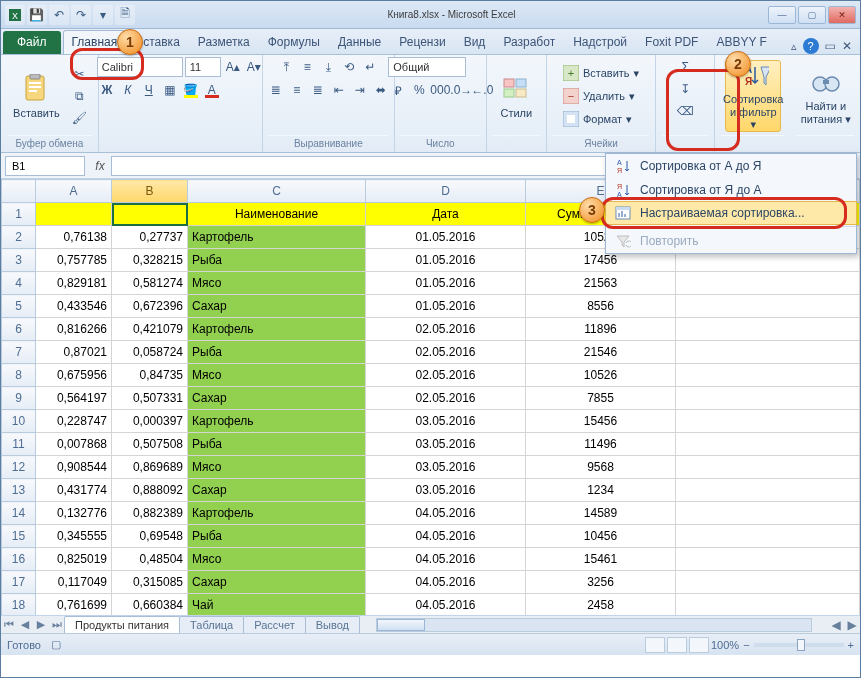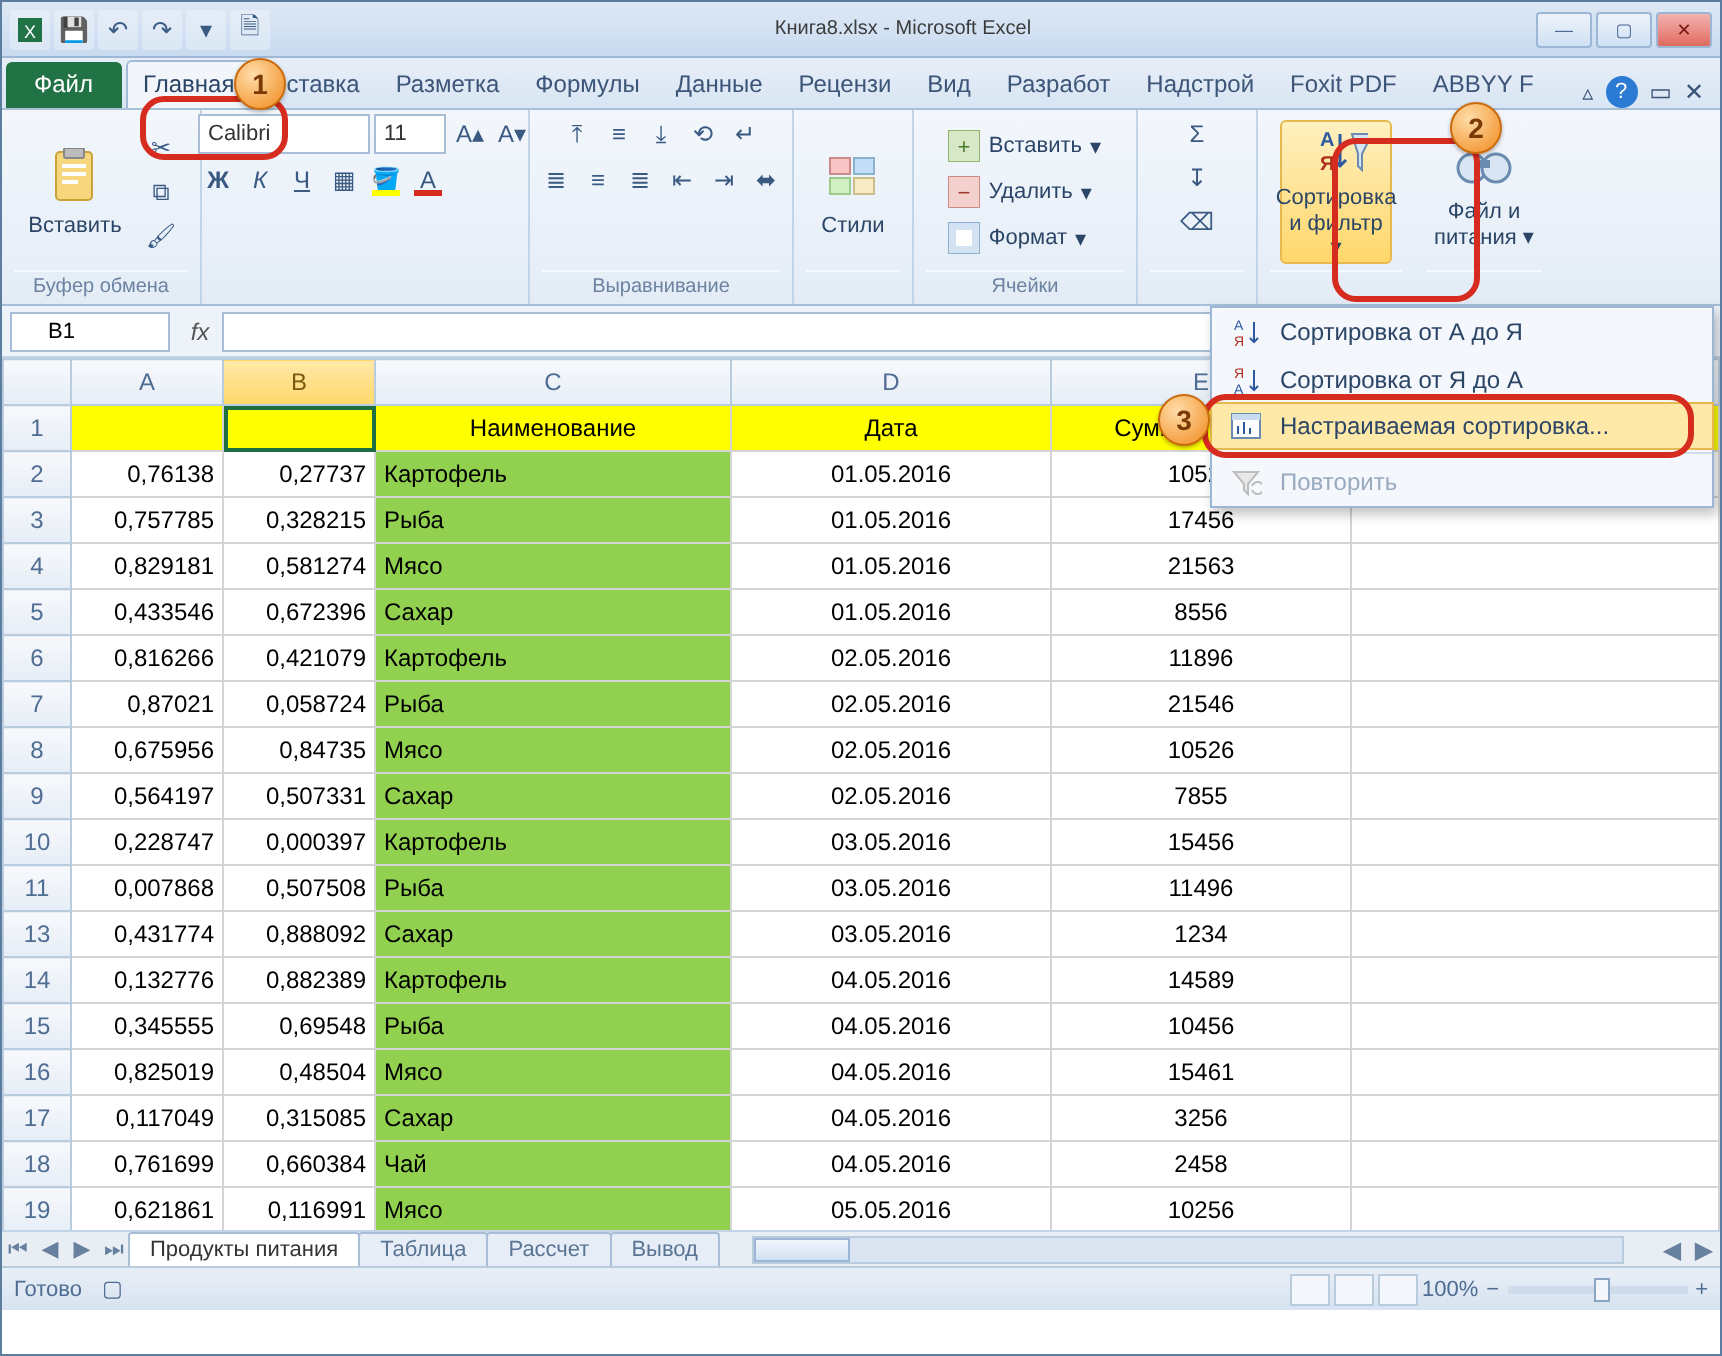--- a/index.html
+++ b/index.html
@@ -111,21 +111,21 @@
   .smallrow .b { width:20px;height:20px;display:flex;align-items:center;justify-content:center;color:#3a5a82;font-size:12px;border:1px solid transparent;border-radius:2px;}
   .cells-stack { display:flex;flex-direction:column;gap:1px;font-size:11px;color:#2b4566;}
   .cells-stack .row { display:flex;align-items:center;gap:4px;height:22px;padding:0 4px;}
   .cells-stack .row .ci { width:16px;height:16px;}
 
   
   .fbar {
     height:26px; background:#eef3fa; border-bottom:1px solid #c2d4e8;
     display:flex; align-items:center;
   }
-  .namebox { width:80px; height:20px; margin:0 4px; background:#fff; border:1px solid #a9bed6; display:flex;align-items:center; padding:0 18px; font-size:11px;}
+  .namebox { width:80px; height:20px; margin:0 4px; background:#fff; border:1px solid #a9bed6; display:flex;align-items:center; padding:0 6px; font-size:11px;}
   .fbar .fx { width:22px; text-align:center; font-style:italic; color:#555;}
   .formula-input { flex:1; height:20px; background:#fff; border:1px solid #a9bed6; margin-right:6px;}
 
   
   .gridwrap { position:relative; height:454px; overflow:hidden; background:#fff;}
   table.grid { border-collapse:collapse; table-layout:fixed; width:100%; }
   .grid th, .grid td {
     border:1px solid #d4d4d4;
     height:23px;
     font-size:12px;
@@ -313,20 +313,33 @@
         <div class="b">≡</div>
         <div class="b">≣</div>
         <div class="b">⇤</div>
         <div class="b">⇥</div>
         <div class="b">⬌</div>
       </div>
     </div>
     <div class="glabel">Выравнивание</div>
   </div>
 
+  <div class="rgroup" style="width:92px;">
+    <div class="gbody" style="flex-direction:column;gap:3px;align-items:flex-start;">
+      <div class="combo" style="width:78px;">Общий</div>
+      <div class="smallrow">
+        <div class="b">₽</div>
+        <div class="b">%</div>
+        <div class="b">000</div>
+        <div class="b">.0→</div>
+        <div class="b">←.0</div>
+      </div>
+    </div>
+    <div class="glabel">Число</div>
+  </div>
 
   <div class="rgroup" style="width:60px;">
     <div class="gbody">
       <div class="bigbtn">
         <div class="bicon">
           <svg width="28" height="28">
               <rect x="2" y="4" width="10" height="8" fill="#f7c5c5" stroke="#cc8b8b"></rect>
               <rect x="14" y="4" width="10" height="8" fill="#c5def7" stroke="#8bb2cc"></rect>
               <rect x="2" y="14" width="10" height="8" fill="#d3f0c5" stroke="#9acc8b"></rect>
               <rect x="14" y="14" width="10" height="8" fill="#f7eac5" stroke="#ccbb8b"></rect>
@@ -412,21 +425,21 @@
   <div class="rgroup" style="width:70px;border-right:none;">
     <div class="gbody">
       <div class="bigbtn">
         <div class="bicon">
           <svg width="30" height="28">
               <circle cx="9" cy="16" r="7" fill="#d8e5f3" stroke="#6b8bb0" stroke-width="1.5"></circle>
               <circle cx="21" cy="16" r="7" fill="#d8e5f3" stroke="#6b8bb0" stroke-width="1.5"></circle>
               <rect x="12" y="12" width="6" height="4" fill="#6b8bb0"></rect>
             </svg>
         </div>
-        <span>Файл и</span>
+        <span>Найти и</span>
         <span><span>питания</span> ▾</span>
       </div>
     </div>
     <div class="glabel">&nbsp;</div>
   </div>
 
 </div>
 
 <div class="fbar">
   <div class="namebox">B1</div>
@@ -550,20 +563,29 @@
         <tr>
           <th>11</th>
           <td class="num">0,007868</td>
           <td class="num">0,507508</td>
           <td class="green">Рыба</td>
           <td class="center">03.05.2016</td>
           <td class="center">11496</td>
           <td></td>
         </tr>
         <tr>
+          <th>12</th>
+          <td class="num">0,908544</td>
+          <td class="num">0,869689</td>
+          <td class="green">Мясо</td>
+          <td class="center">03.05.2016</td>
+          <td class="center">9568</td>
+          <td></td>
+        </tr>
+        <tr>
           <th>13</th>
           <td class="num">0,431774</td>
           <td class="num">0,888092</td>
           <td class="green">Сахар</td>
           <td class="center">03.05.2016</td>
           <td class="center">1234</td>
           <td></td>
         </tr>
         <tr>
           <th>14</th>

